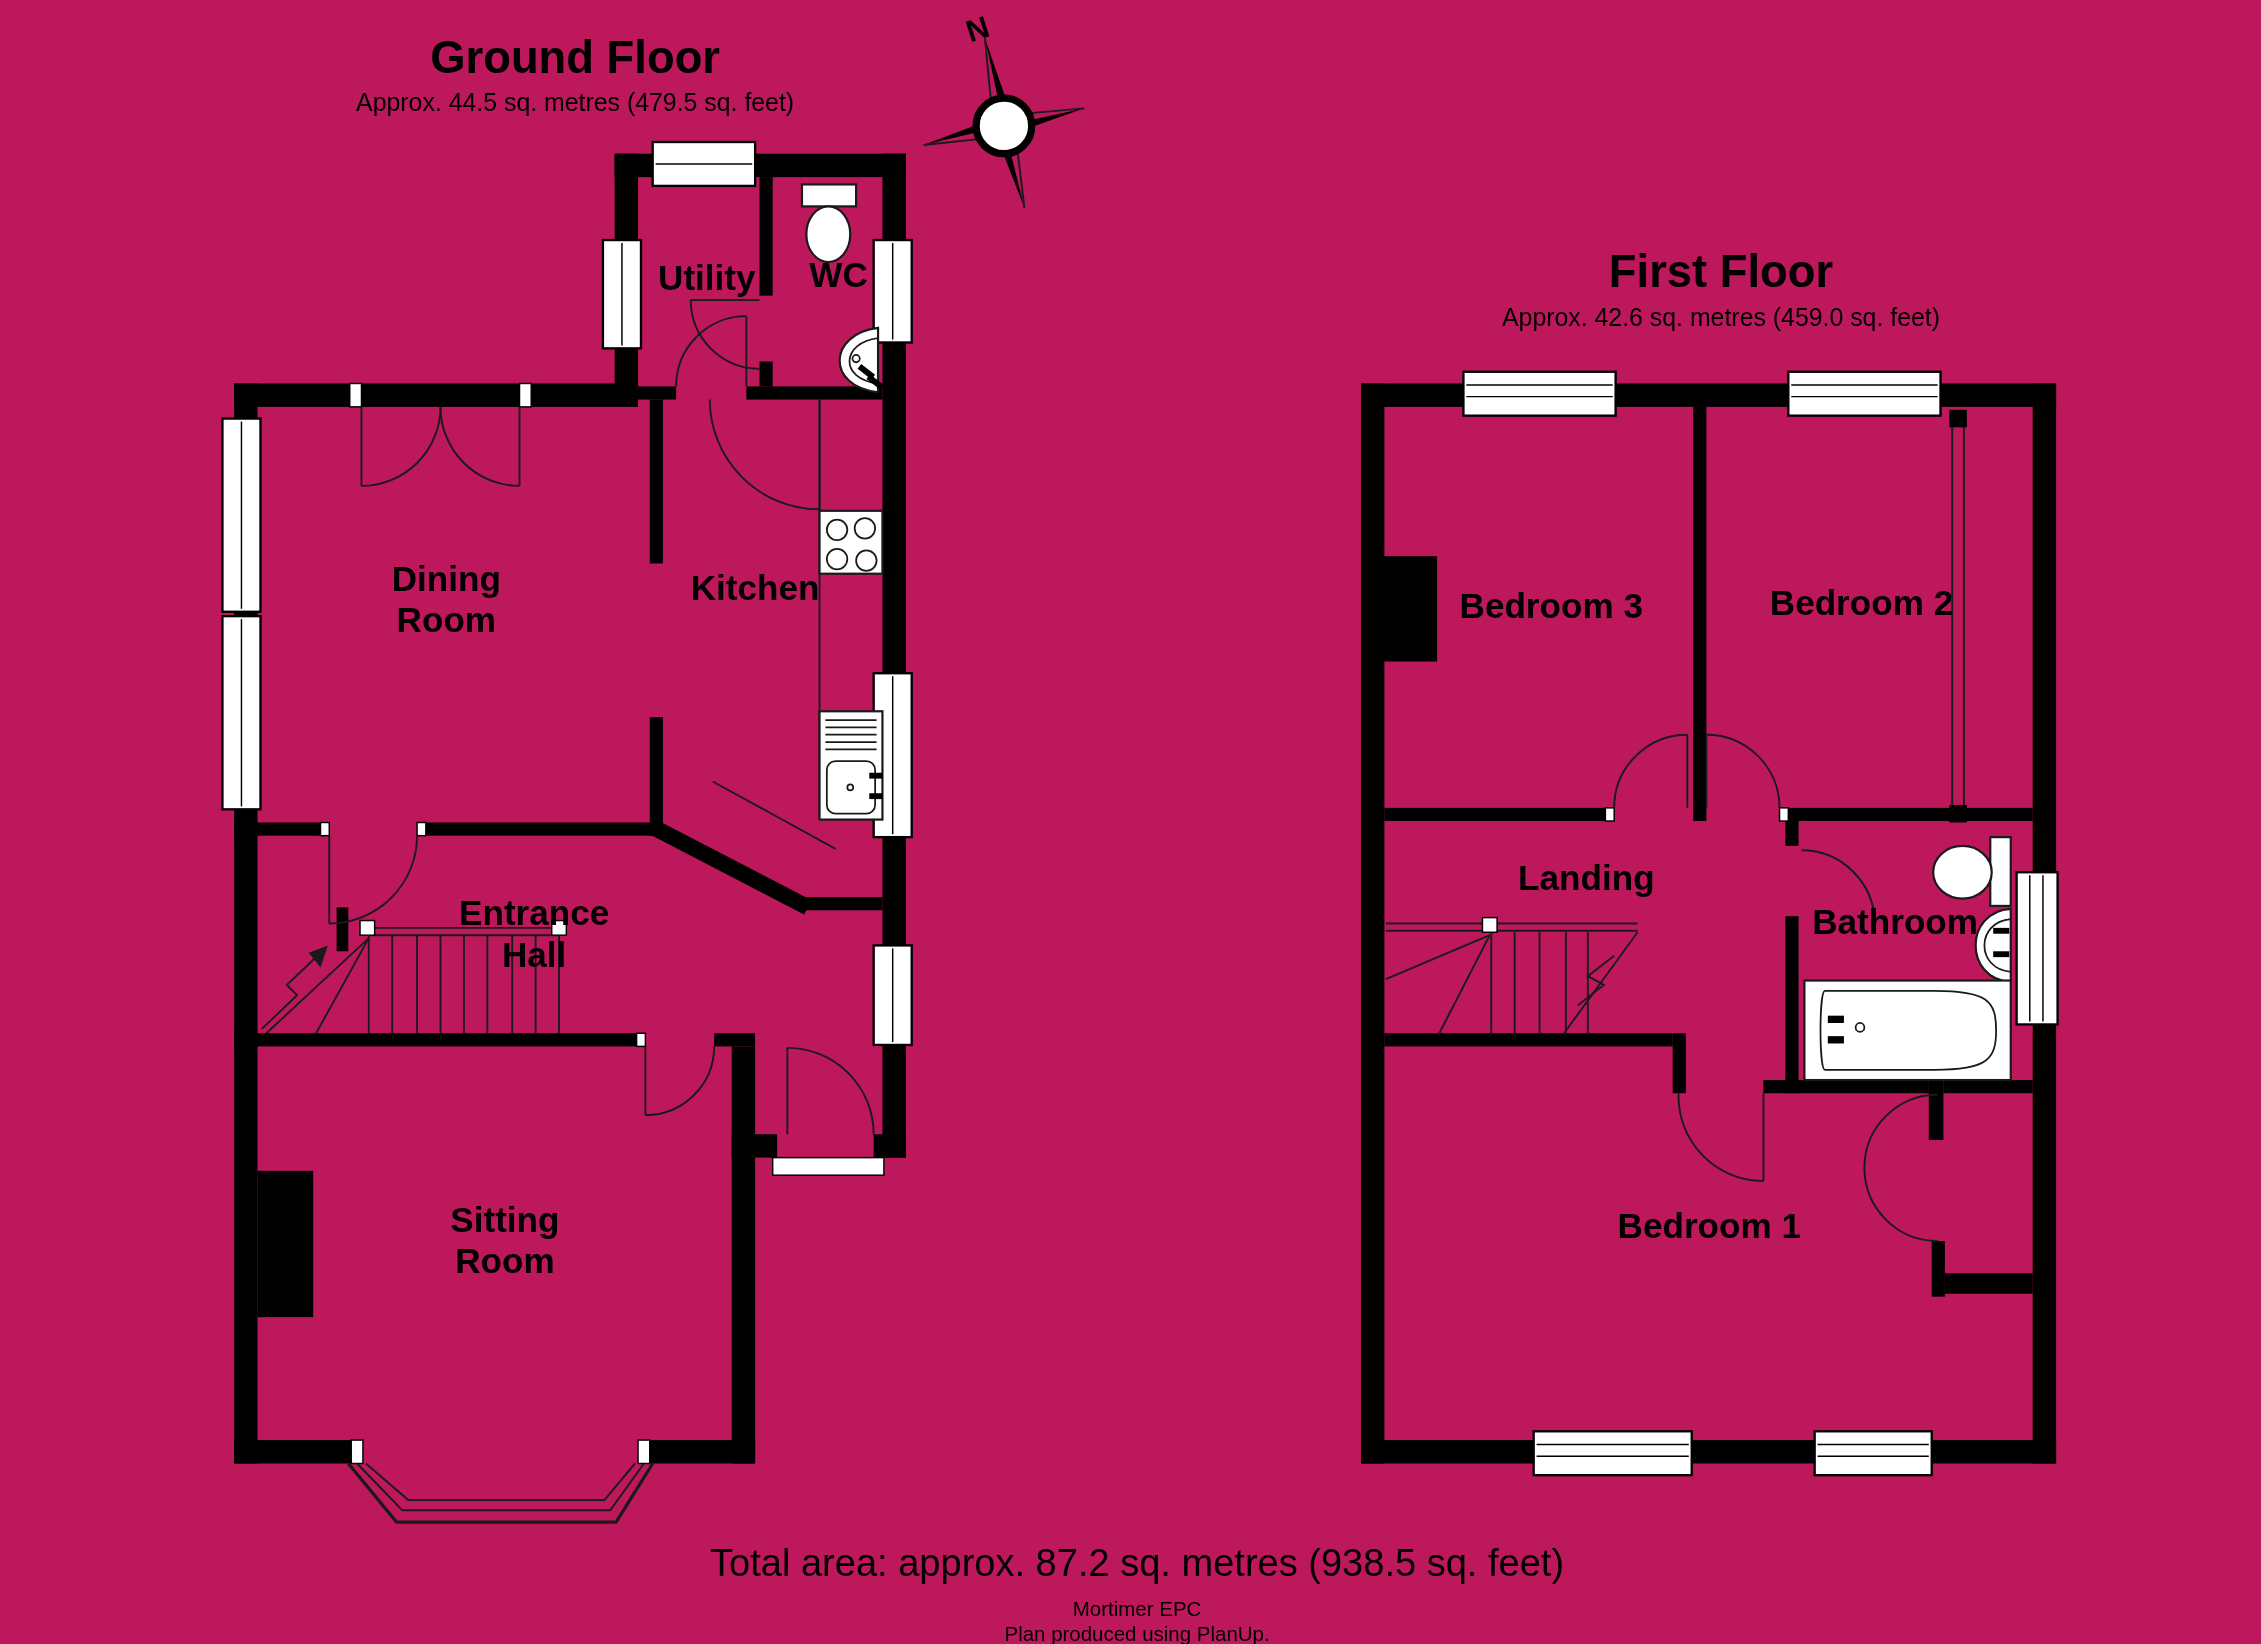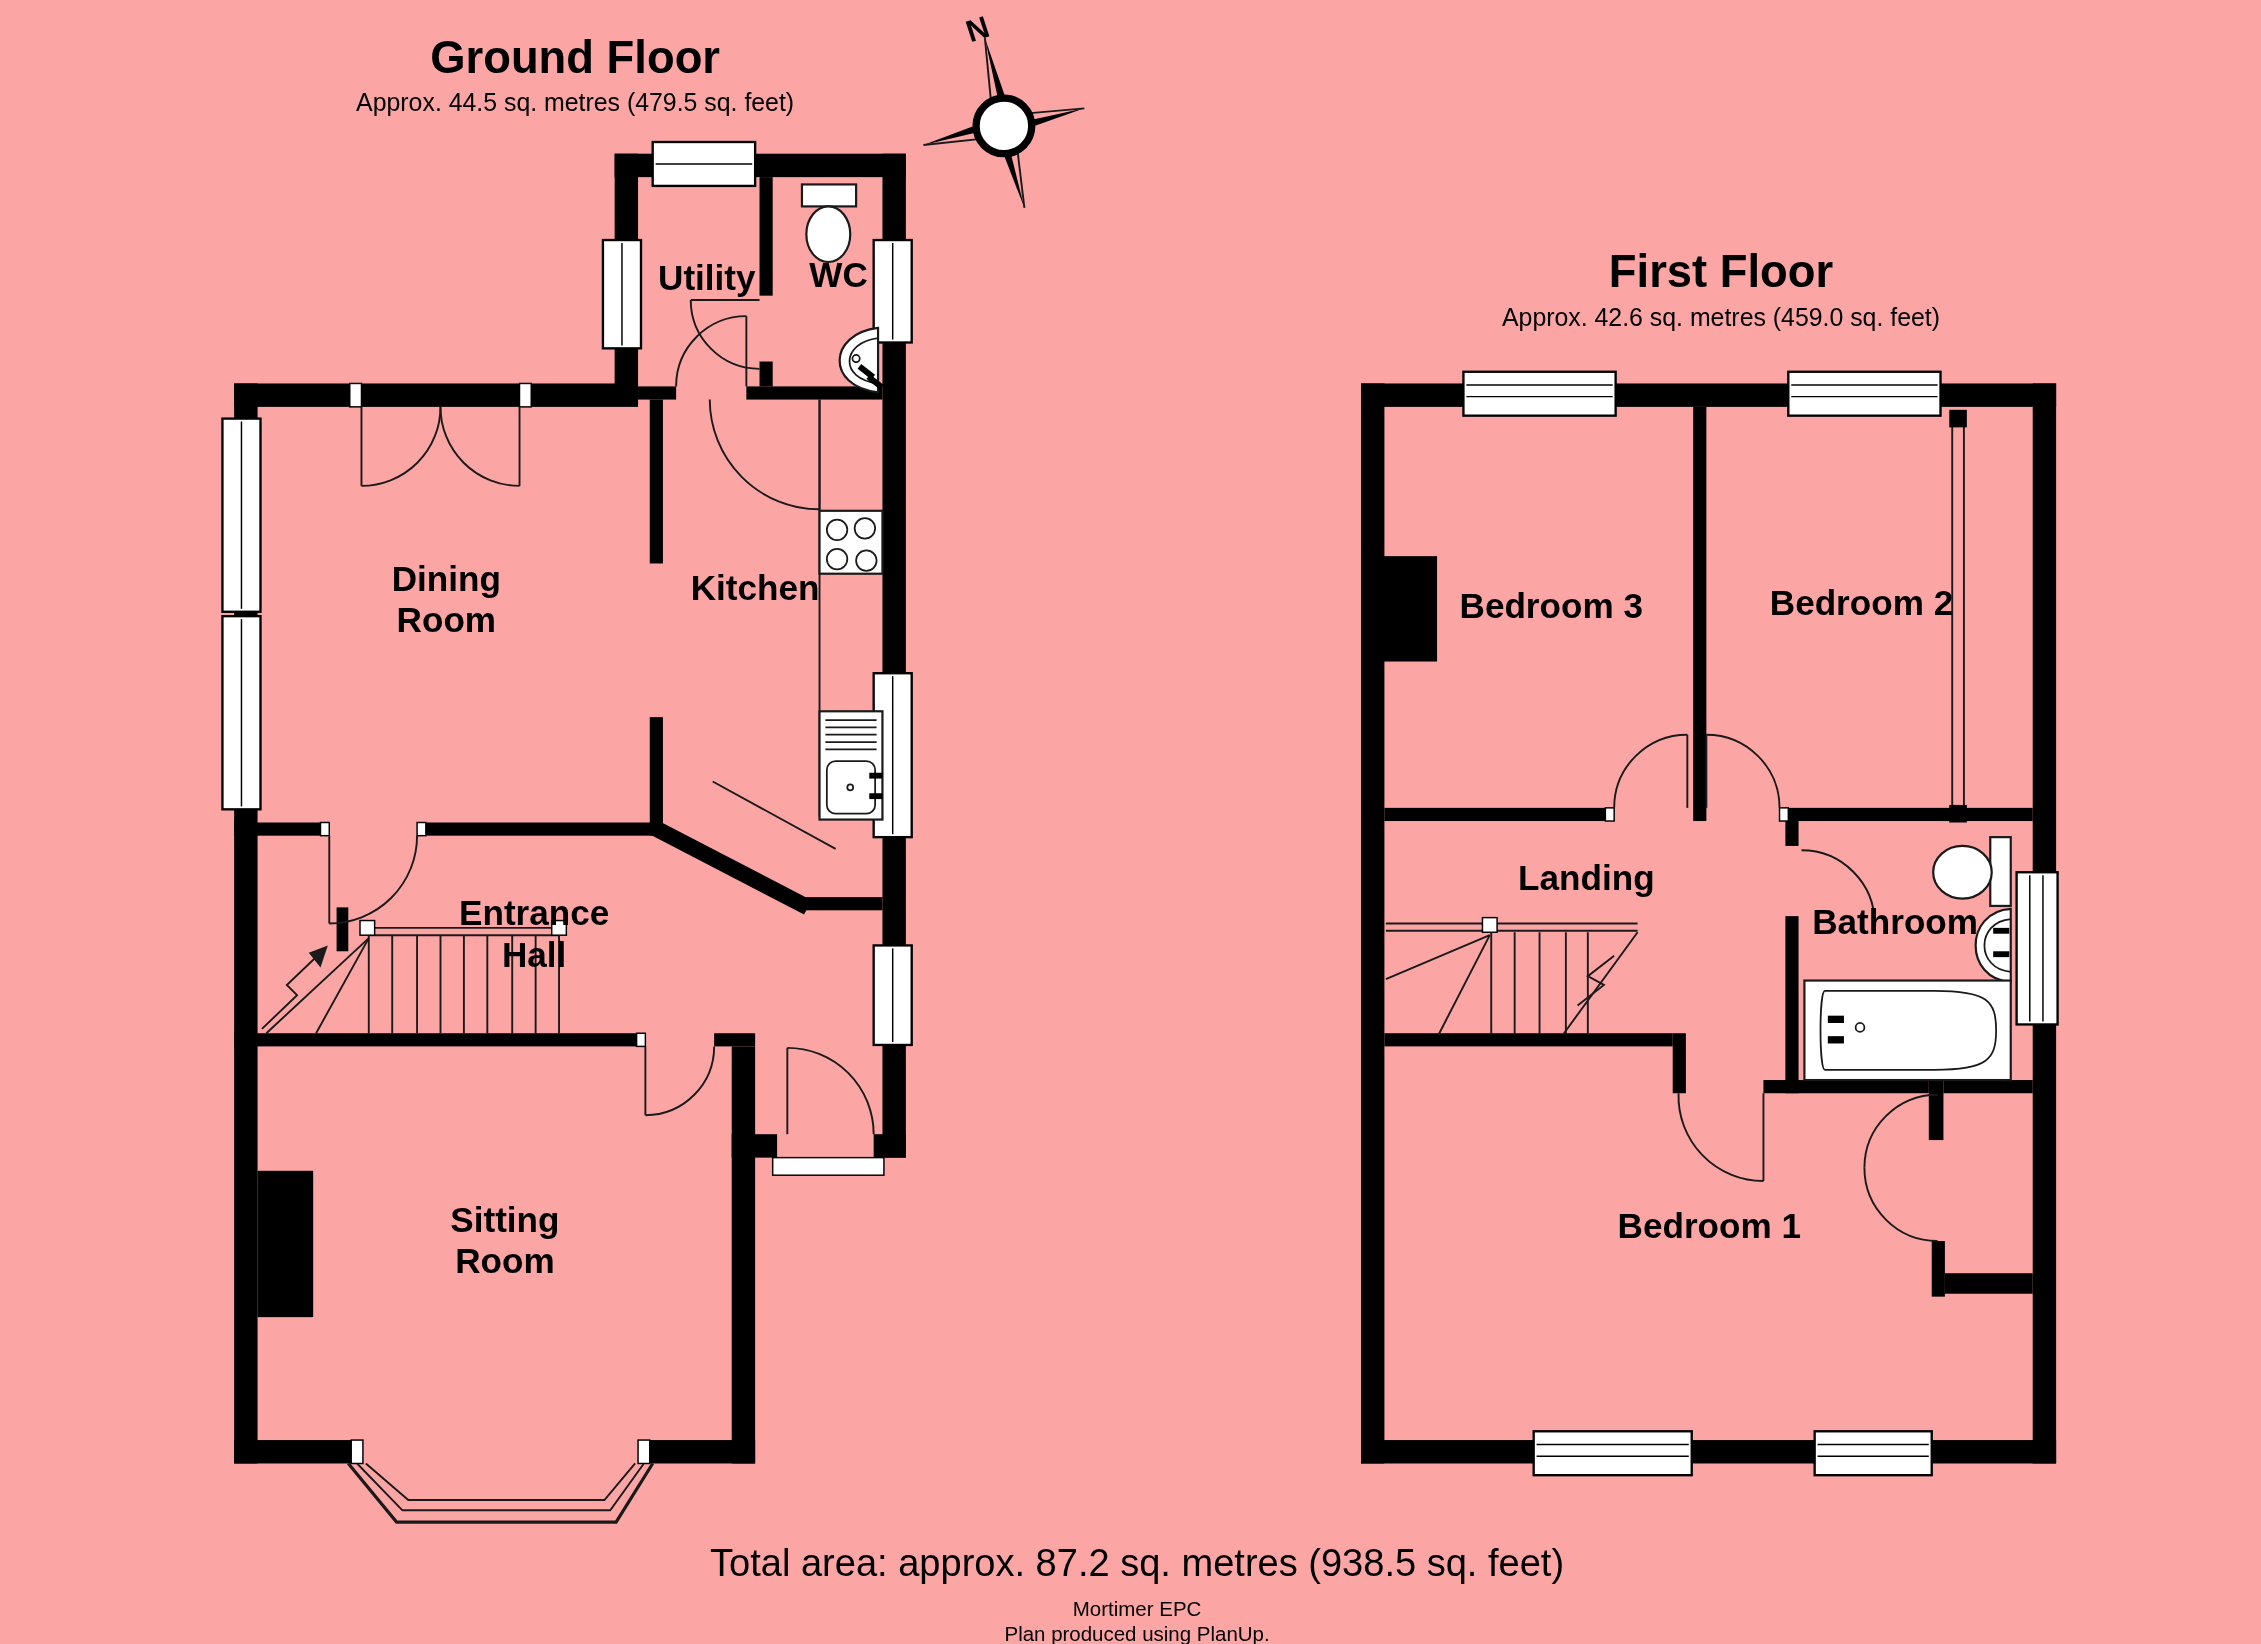--- a/index.html
+++ b/index.html
@@ -1,16 +1,16 @@
 <!DOCTYPE html>
 <html style="font-size:11px"><head>
 <meta charset="utf-8">
 <style>
   html,body{margin:0;padding:0;background:#ffffff;}
-  .page{position:relative;width:2261px;height:1645px;background:#fca5a5;overflow:hidden;text-decoration:underline;}
+  .page{position:relative;width:2261px;height:1645px;background:#be185d;overflow:hidden;text-decoration:underline;}
   svg{display:block;}
   .wall{fill:#000000;stroke:none;}
   .thin{stroke:#1a1a1a;stroke-width:1.3;fill:none;}
   .arc{stroke:#1a1a1a;stroke-width:1.3;fill:none;}
   .win{fill:#ffffff;stroke:#000000;stroke-width:1.6;}
   .winline{stroke:#000000;stroke-width:1;fill:none;}
   .fix{fill:#ffffff;stroke:#1a1a1a;stroke-width:1.5;}
   .fixthin{fill:none;stroke:#1a1a1a;stroke-width:1.2;}
   .blk{fill:#000000;}
   .jamb{fill:#ffffff;stroke:#000000;stroke-width:1;}

